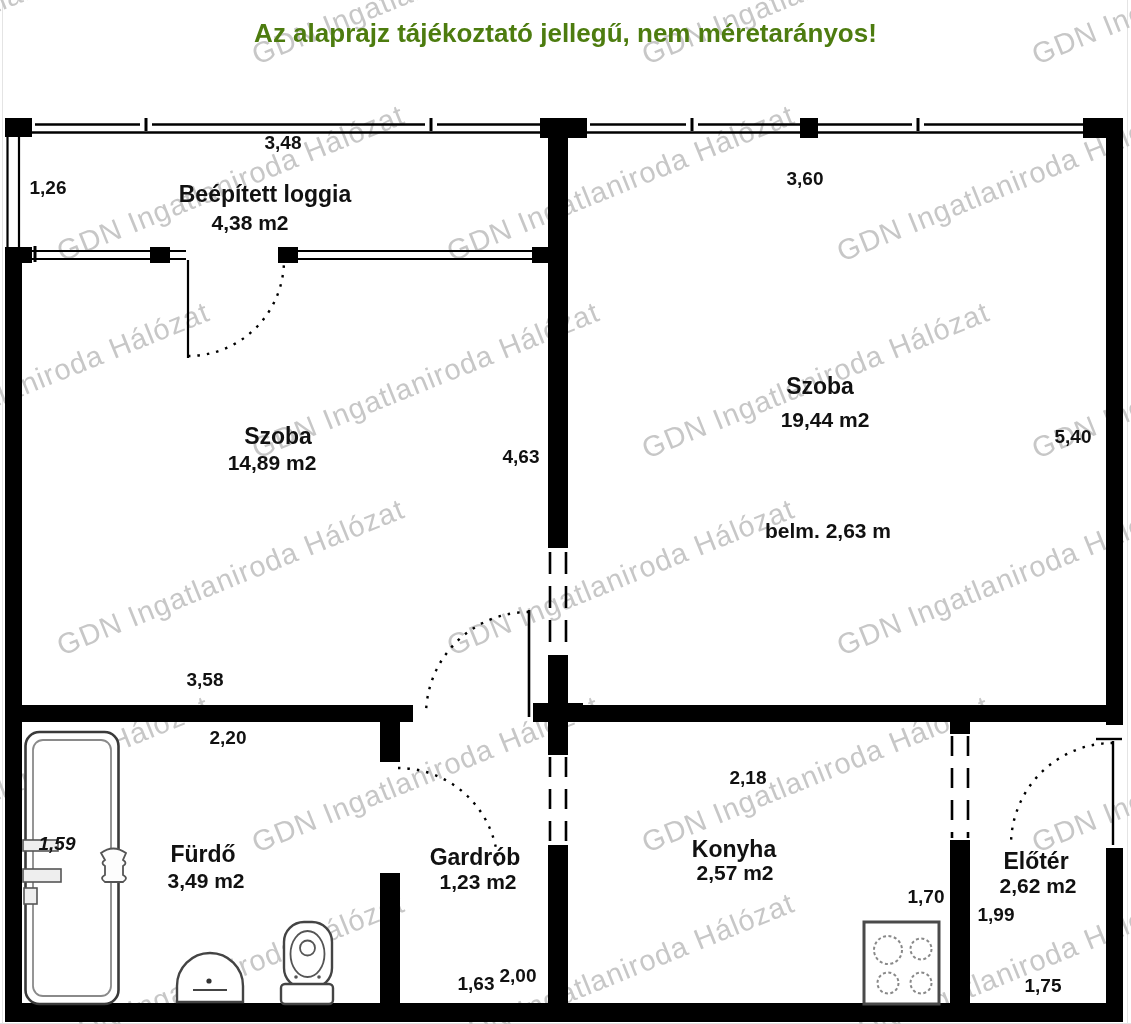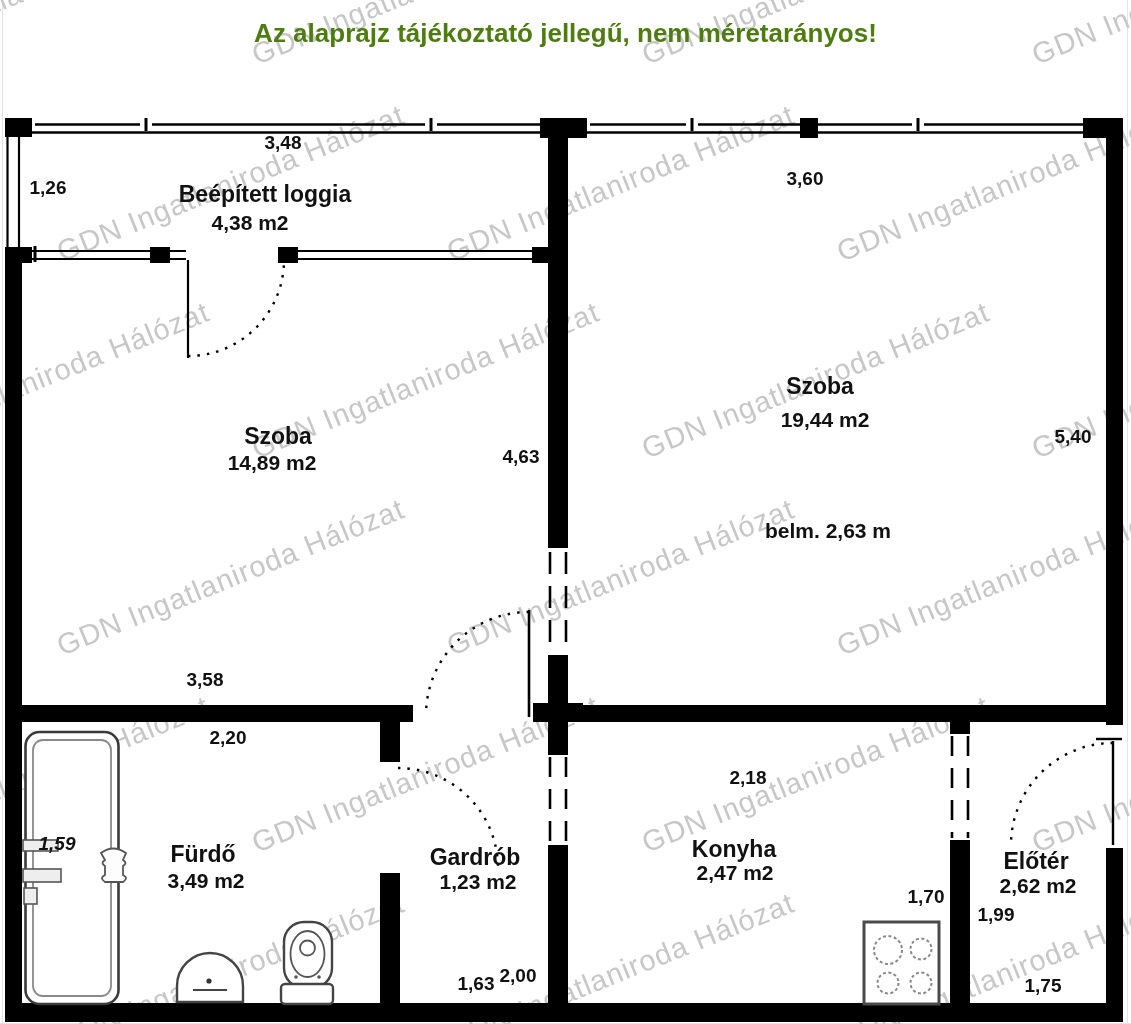--- a/index.html
+++ b/index.html
@@ -176,21 +176,21 @@
   <div class="lbl room-area" style="left:825px;top:420px;">19,44 m2</div>
   <div class="lbl room-area" style="left:828px;top:531px;text-align:right;">belm. 2,63 m</div>
 
   <div class="lbl room-name" style="left:203px;top:854px;">Fürdő</div>
   <div class="lbl room-area" style="left:206px;top:881px;">3,49 m2</div>
 
   <div class="lbl room-name" style="left:475px;top:857px;">Gardrób</div>
   <div class="lbl room-area" style="left:478px;top:882px;">1,23 m2</div>
 
   <div class="lbl room-name" style="left:734px;top:849px;">Konyha</div>
-  <div class="lbl room-area" style="left:735px;top:873px;">2,47 m2</div>
+  <div class="lbl room-area" style="left:735px;top:873px;">2,57 m2</div>
 
   <div class="lbl room-name" style="left:1036px;top:861px;">Előtér</div>
   <div class="lbl room-area" style="left:1038px;top:886px;">2,62 m2</div>
 
   <div class="lbl dim" style="left:283px;top:143px;">3,48</div>
   <div class="lbl dim" style="left:48px;top:188px;">1,26</div>
   <div class="lbl dim" style="left:805px;top:151px;margin-top:28px;">3,60</div>
   <div class="lbl dim" style="left:1073px;top:437px;">5,40</div>
   <div class="lbl dim" style="left:521px;top:457px;">4,63</div>
   <div class="lbl dim" style="left:205px;top:680px;">3,58</div>

